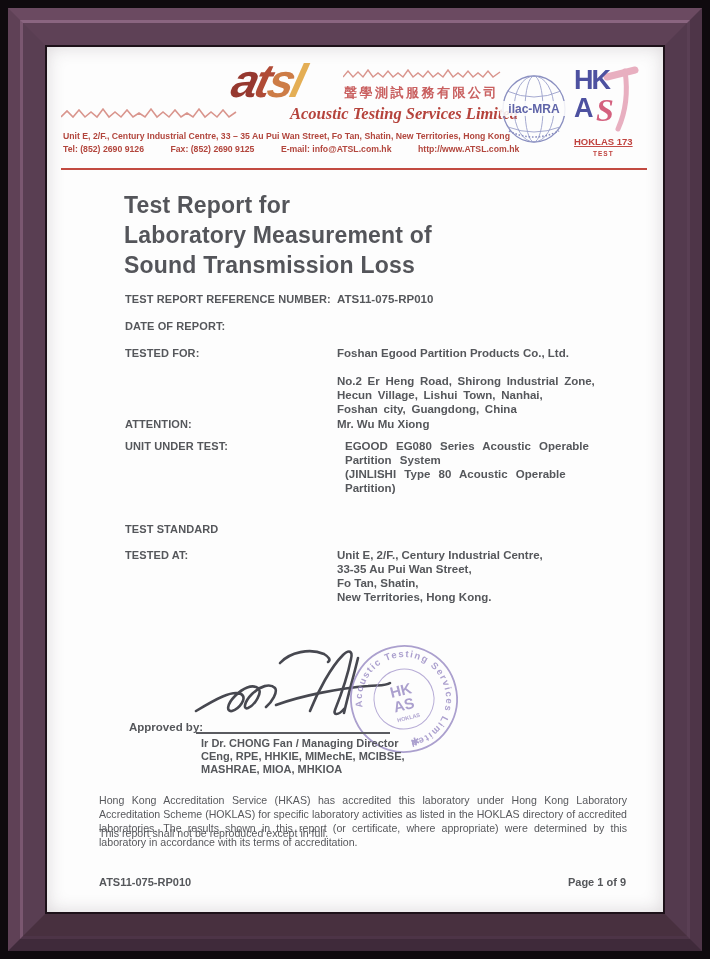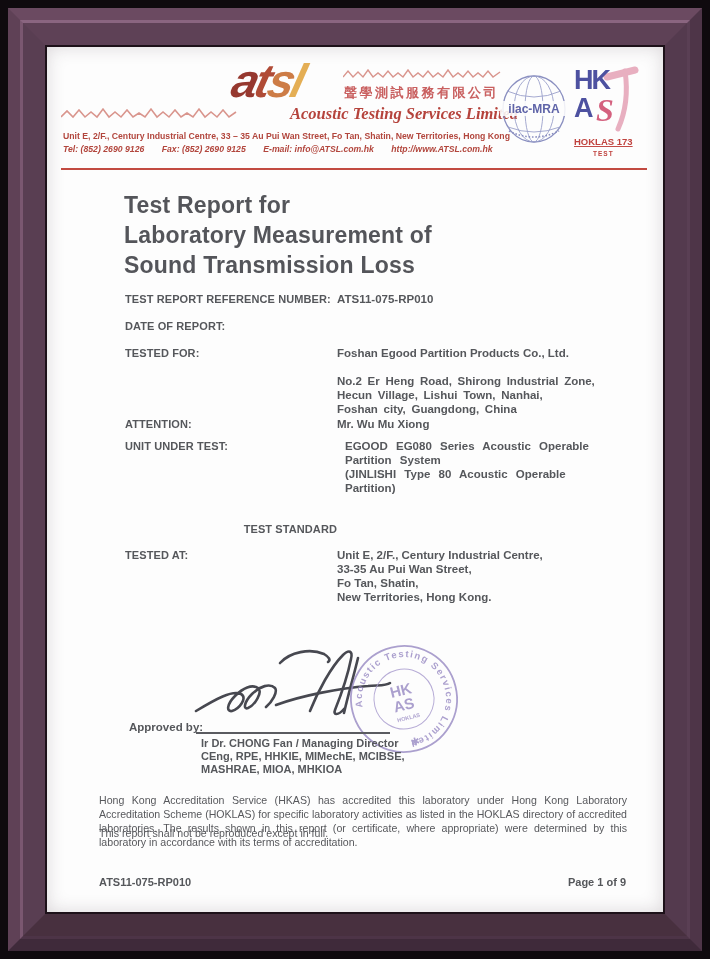--- a/index.html
+++ b/index.html
@@ -23,34 +23,34 @@
   .atsl span{display:inline-block;transform:skewX(-14deg);}
   .atsl span:nth-child(1){color:#96382f;}
   .atsl span:nth-child(2){color:#b04b36;}
   .atsl span:nth-child(3){color:#cd7c46;}
   .atsl span:nth-child(4){color:#e4ae54;}
   .cjk{position:absolute;left:297px;top:37px;font-size:13px;font-weight:bold;letter-spacing:2.5px;color:#c96060;white-space:nowrap;}
   .script{position:absolute;left:243px;top:57px;font-family:"Liberation Serif",serif;font-style:italic;font-weight:bold;font-size:16.5px;color:#b5433c;white-space:nowrap;}
   .ilac{position:absolute;left:452px;top:26px;}
   .hkas{position:absolute;left:526px;top:16px;}
   .contact{position:absolute;left:16px;top:83px;color:#b2463d;font-size:8.7px;font-weight:600;line-height:13px;white-space:nowrap;}
-  .contact .row2 span{margin-right:15px;font-style:italic;}
+  .contact .row2 span{margin-right:24px;}
   .rule{position:absolute;left:14px;right:16px;top:121px;height:2px;background:#c24a41;}
 
   
   .title{position:absolute;left:77px;top:143px;font-size:23px;font-weight:bold;color:#54555a;line-height:30px;letter-spacing:.2px;}
 
   
   .fields{position:absolute;left:78px;top:245px;width:500px;}
   .frow{display:flex;line-height:15px;}
   .frow .lbl{width:212px;flex:0 0 212px;font-size:11px;font-weight:bold;letter-spacing:.1px;}
   .frow .val{width:282px;flex:0 0 282px;font-size:11.5px;font-weight:bold;white-space:pre-line;line-height:15px;}
   .frow.multi .val{line-height:14px;}
   .mb12{margin-bottom:12px;} .mb13{margin-bottom:13px;} .mb1{margin-bottom:1px;}
-  .mb7{margin-bottom:7px;} .mb28{margin-bottom:27px;gap:8px;} .mb11{margin-bottom:11px;text-align:right;}
+  .mb7{margin-bottom:7px;} .mb28{margin-bottom:27px;gap:8px;} .mb11{margin-bottom:11px;}
   .ws2 .val{word-spacing:2.5px;} .ws5 .val{word-spacing:5px;}
 
   
   .approved-by{position:absolute;left:82px;top:674px;font-size:11.5px;font-weight:600;}
   .sig-svg{position:absolute;left:143px;top:598px;}
   .sig-line{position:absolute;left:149px;top:685px;width:194px;height:2px;background:#5a5b60;}
   .sig-name{position:absolute;left:154px;top:690px;font-size:11px;font-weight:bold;line-height:13px;color:#55575b;}
   .stamp{position:absolute;left:299px;top:594px;opacity:.82;transform:rotate(-14deg);}
 
   

